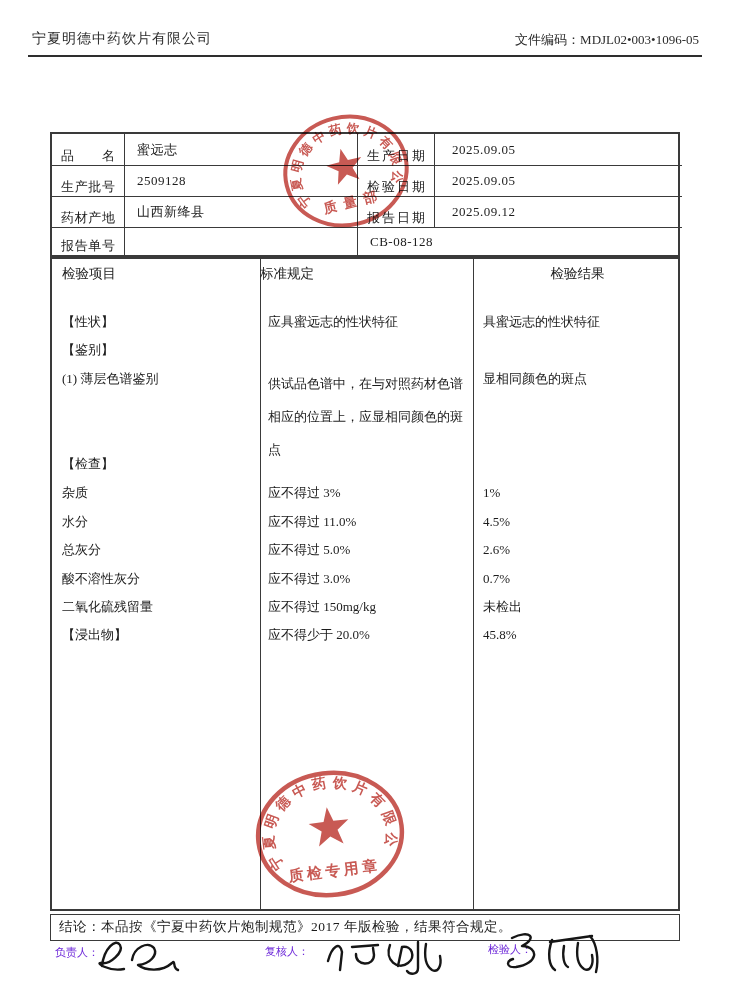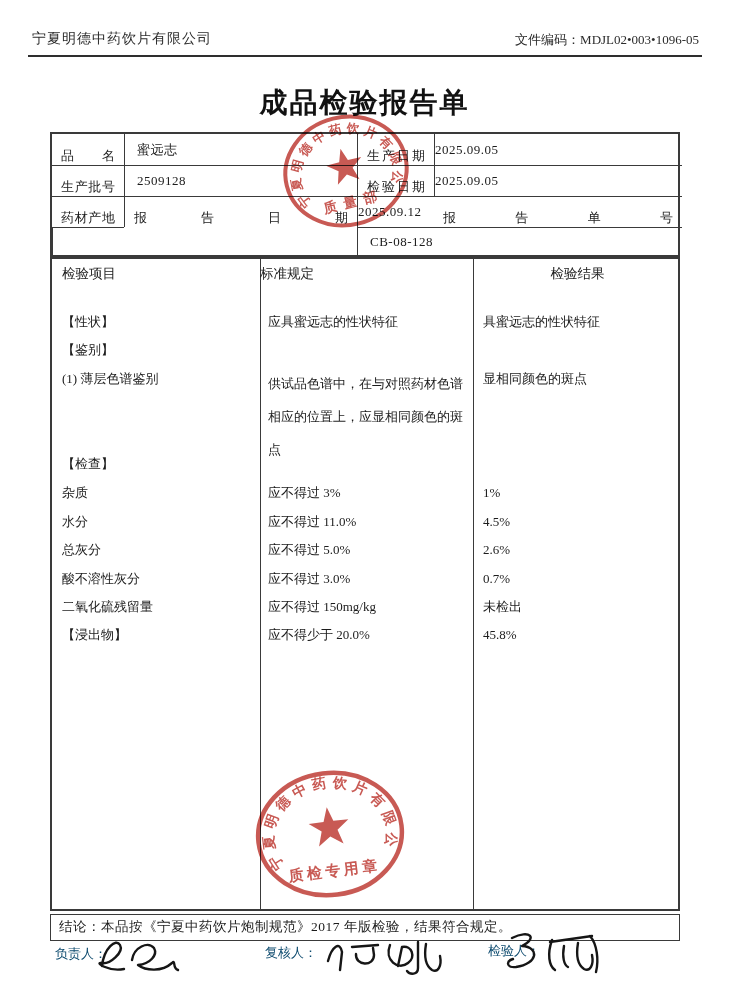--- a/index.html
+++ b/index.html
@@ -20,21 +20,21 @@
     border:2px solid #3a3a3a;display:grid;
     grid-template-columns:72px 233px 77px 248px;
     grid-template-rows:31px 31px 31px 28px;
   }
   .cell{box-sizing:border-box;display:flex;align-items:center;font-size:13px;overflow:hidden;}
   .cell.bt{border-top:1px solid #3a3a3a;}
   .cell.bl{border-left:1px solid #3a3a3a;}
   .lbl{padding:0 9px;align-items:flex-end;}
   .lbl .just{display:inline-block;width:100%;text-align:justify;text-align-last:justify;}
   .val{padding-left:12px;letter-spacing:.5px;}
-  .val2{padding-left:0;letter-spacing:.5px;}
+  .val2{padding-left:17px;letter-spacing:.5px;}
   .span2{grid-column:3 / 5;}
   
   .main-table{
     position:absolute;left:50px;top:257px;width:630px;height:654px;box-sizing:border-box;
     border:2px solid #3a3a3a;
   }
   .vline{position:absolute;top:0;bottom:0;width:0;border-left:1px solid #3a3a3a;}
   .vl1{left:208px;}
   .vl2{left:421px;}
   .mt-head{position:absolute;top:6px;font-size:13.5px;text-underline-offset:3px;}
@@ -46,21 +46,21 @@
   .c2{left:216px;}
   .c3{left:431px;}
   .para{position:absolute;left:216px;width:202px;font-size:13px;line-height:33px;white-space:normal;}
   
   .conclusion{
     position:absolute;left:50px;top:914px;width:630px;height:27px;box-sizing:border-box;
     border:1.5px solid #3a3a3a;font-size:13.5px;line-height:24px;padding-left:8px;
     letter-spacing:.5px;
   }
   
-  .sig-label{position:absolute;font-size:13px;color:#0c4a6e;}
+  .sig-label{position:absolute;font-size:11px;color:#6d28d9;}
   .sl1{left:55px;top:945px;}
   .sl2{left:265px;top:944px;}
   .sl3{left:455px;top:942px;margin-left:33px;}
   .sig-svg{position:absolute;}
   .sv1{left:88px;top:932px;}
   .sv2{left:318px;top:930px;}
   .sv3{left:500px;top:924px;}
   .sig-svg path{fill:none;stroke:#161616;stroke-width:2.4;stroke-linecap:round;stroke-linejoin:round;}
   
   .stamp{position:absolute;mix-blend-mode:multiply;opacity:.87;}
@@ -73,21 +73,20 @@
 <body>
 
 <div class="page">
 
   <div class="company">宁夏明德中药饮片有限公司</div>
   <div class="doc-code">
     <span>文件编码：</span><span>MDJL02•003•1096-05</span>
   </div>
   <div class="head-rule"></div>
 
-  <div class="title">成品检验报告单</div>
 
   <div class="info-table">
     <div class="cell lbl">
         <span class="just">品名</span>
       </div>
     <div class="cell bl val">蜜远志</div>
     <div class="cell bl lbl">
         <span class="just">生产日期</span>
       </div>
     <div class="cell bl val2">2025.09.05</div>
@@ -97,20 +96,21 @@
       </div>
     <div class="cell bt bl val">2509128</div>
     <div class="cell bt bl lbl">
         <span class="just">检验日期</span>
       </div>
     <div class="cell bt bl val2">2025.09.05</div>
 
     <div class="cell bt lbl">
         <span class="just">药材产地</span>
       </div>
+    <div class="cell bt bl val">山西新绛县</div>
     <div class="cell bt bl lbl">
         <span class="just">报告日期</span>
       </div>
     <div class="cell bt bl val2">2025.09.12</div>
 
     <div class="cell bt lbl">
         <span class="just">报告单号</span>
       </div>
     <div class="cell bt bl"></div>
     <div class="cell bt bl val span2">CB-08-128</div>

